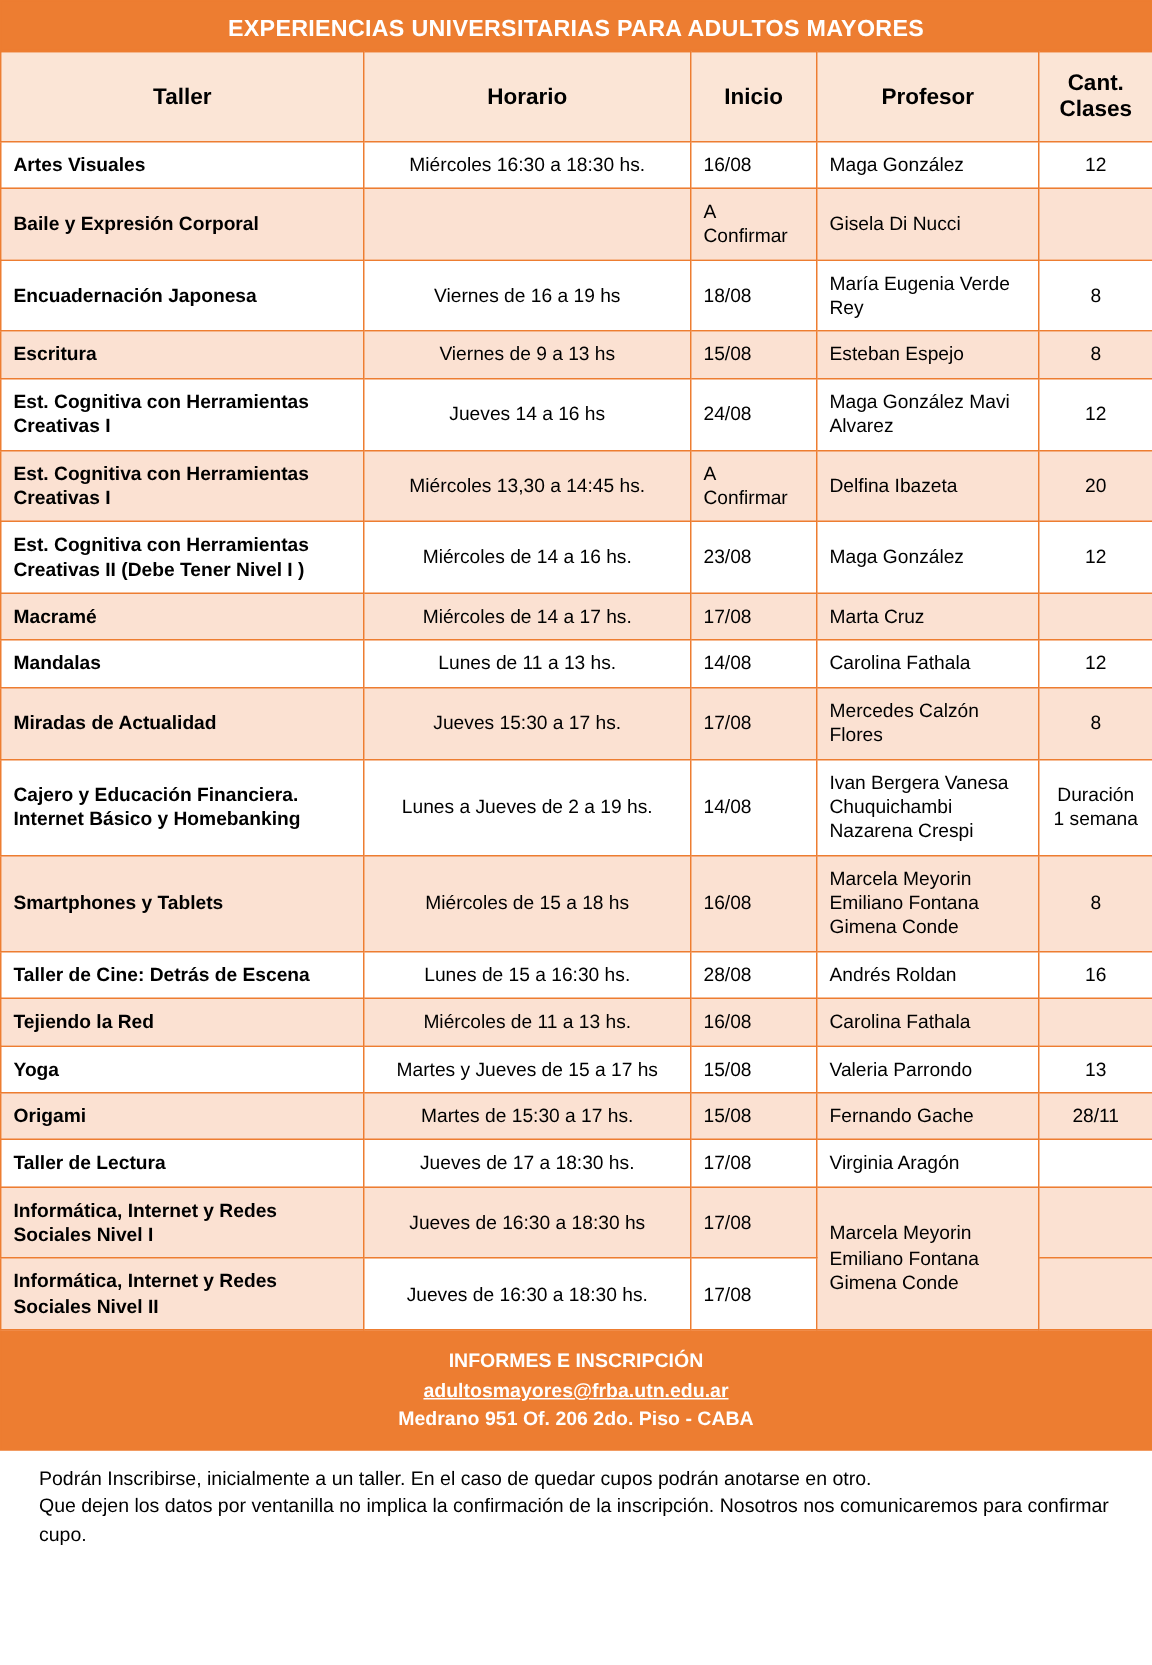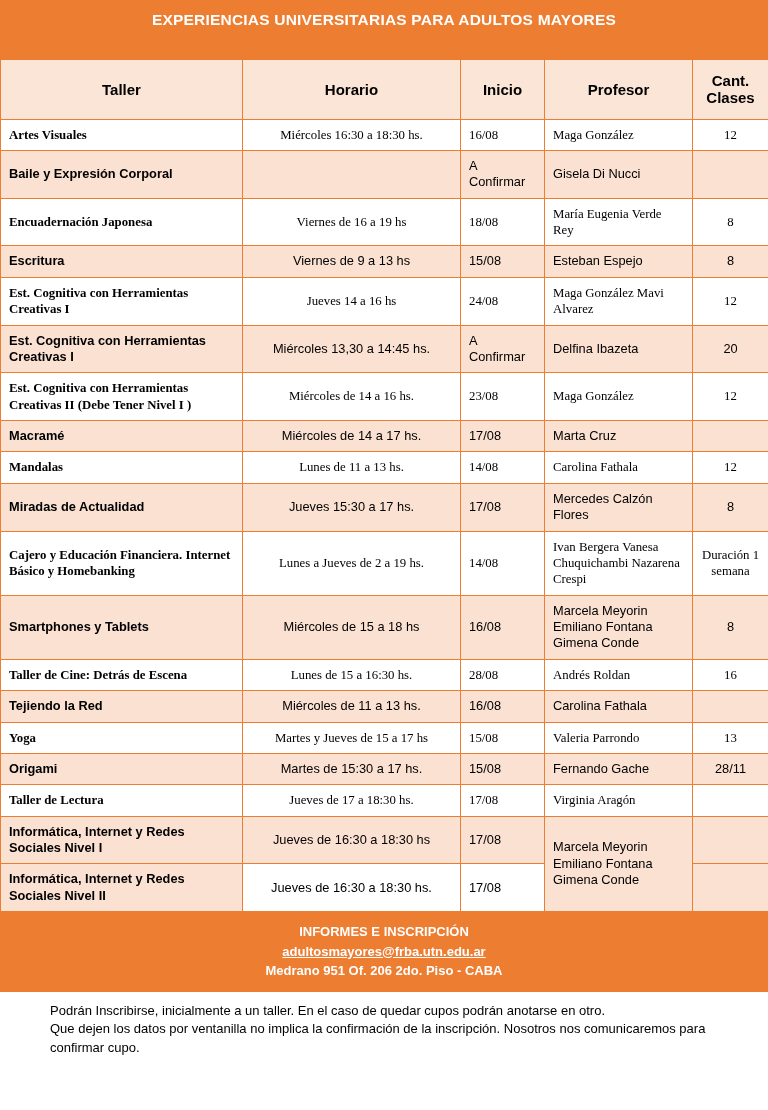--- a/index.html
+++ b/index.html
@@ -19,21 +19,21 @@
     height: 1110px;
     position: relative;
     box-sizing: border-box;
   }
   .title-bar {
     background: #ED7D31;
     color: #ffffff;
     font-weight: bold;
     font-size: 15.5px;
     text-align: center;
-    padding: 10px 6px 29px 6px;
+    padding: 10px 6px 4px 6px;
     letter-spacing: 0.2px;
     border: 1px solid #ED7D31;
     box-sizing: border-box;
   }
   table.schedule {
     width: 768px;
     border-collapse: collapse;
     table-layout: fixed;
     font-size: 12.8px;
   }
@@ -51,21 +51,21 @@
     text-align: center;
     padding: 12px 4px;
     line-height: 1.15;
   }
   table.schedule td {
     border: 1px solid #ED7D31;
     padding: 7px 8px;
     vertical-align: middle;
     line-height: 1.28;
   }
-  tr.row-even td { background: #FFFFFF; font-family: Liberation Serif, serif; }
+  tr.row-even td { background: #FFFFFF; }
   tr.row-odd  td { background: #FBE1D2; }
 
   td.taller {
     font-weight: bold;
     text-align: left;
   }
   td.horario { text-align: center; }
   td.inicio  { text-align: left; }
   td.prof    { text-align: left; }
   td.cant    { text-align: center; }
@@ -86,21 +86,20 @@
     text-decoration: underline;
     display: block;
     text-align: center;
   }
   .footer-box .line { display: block; }
   .notes {
     font-size: 13px;
     line-height: 1.45;
     padding: 10px 26px 0 26px;
     color: #000000;
-    margin-left: 24px;
   }
   .notes p { margin: 0; }
 </style>
 </head>
 <body>
 
 <div class="page">
 
   <div class="title-bar">EXPERIENCIAS UNIVERSITARIAS PARA ADULTOS MAYORES</div>
 

